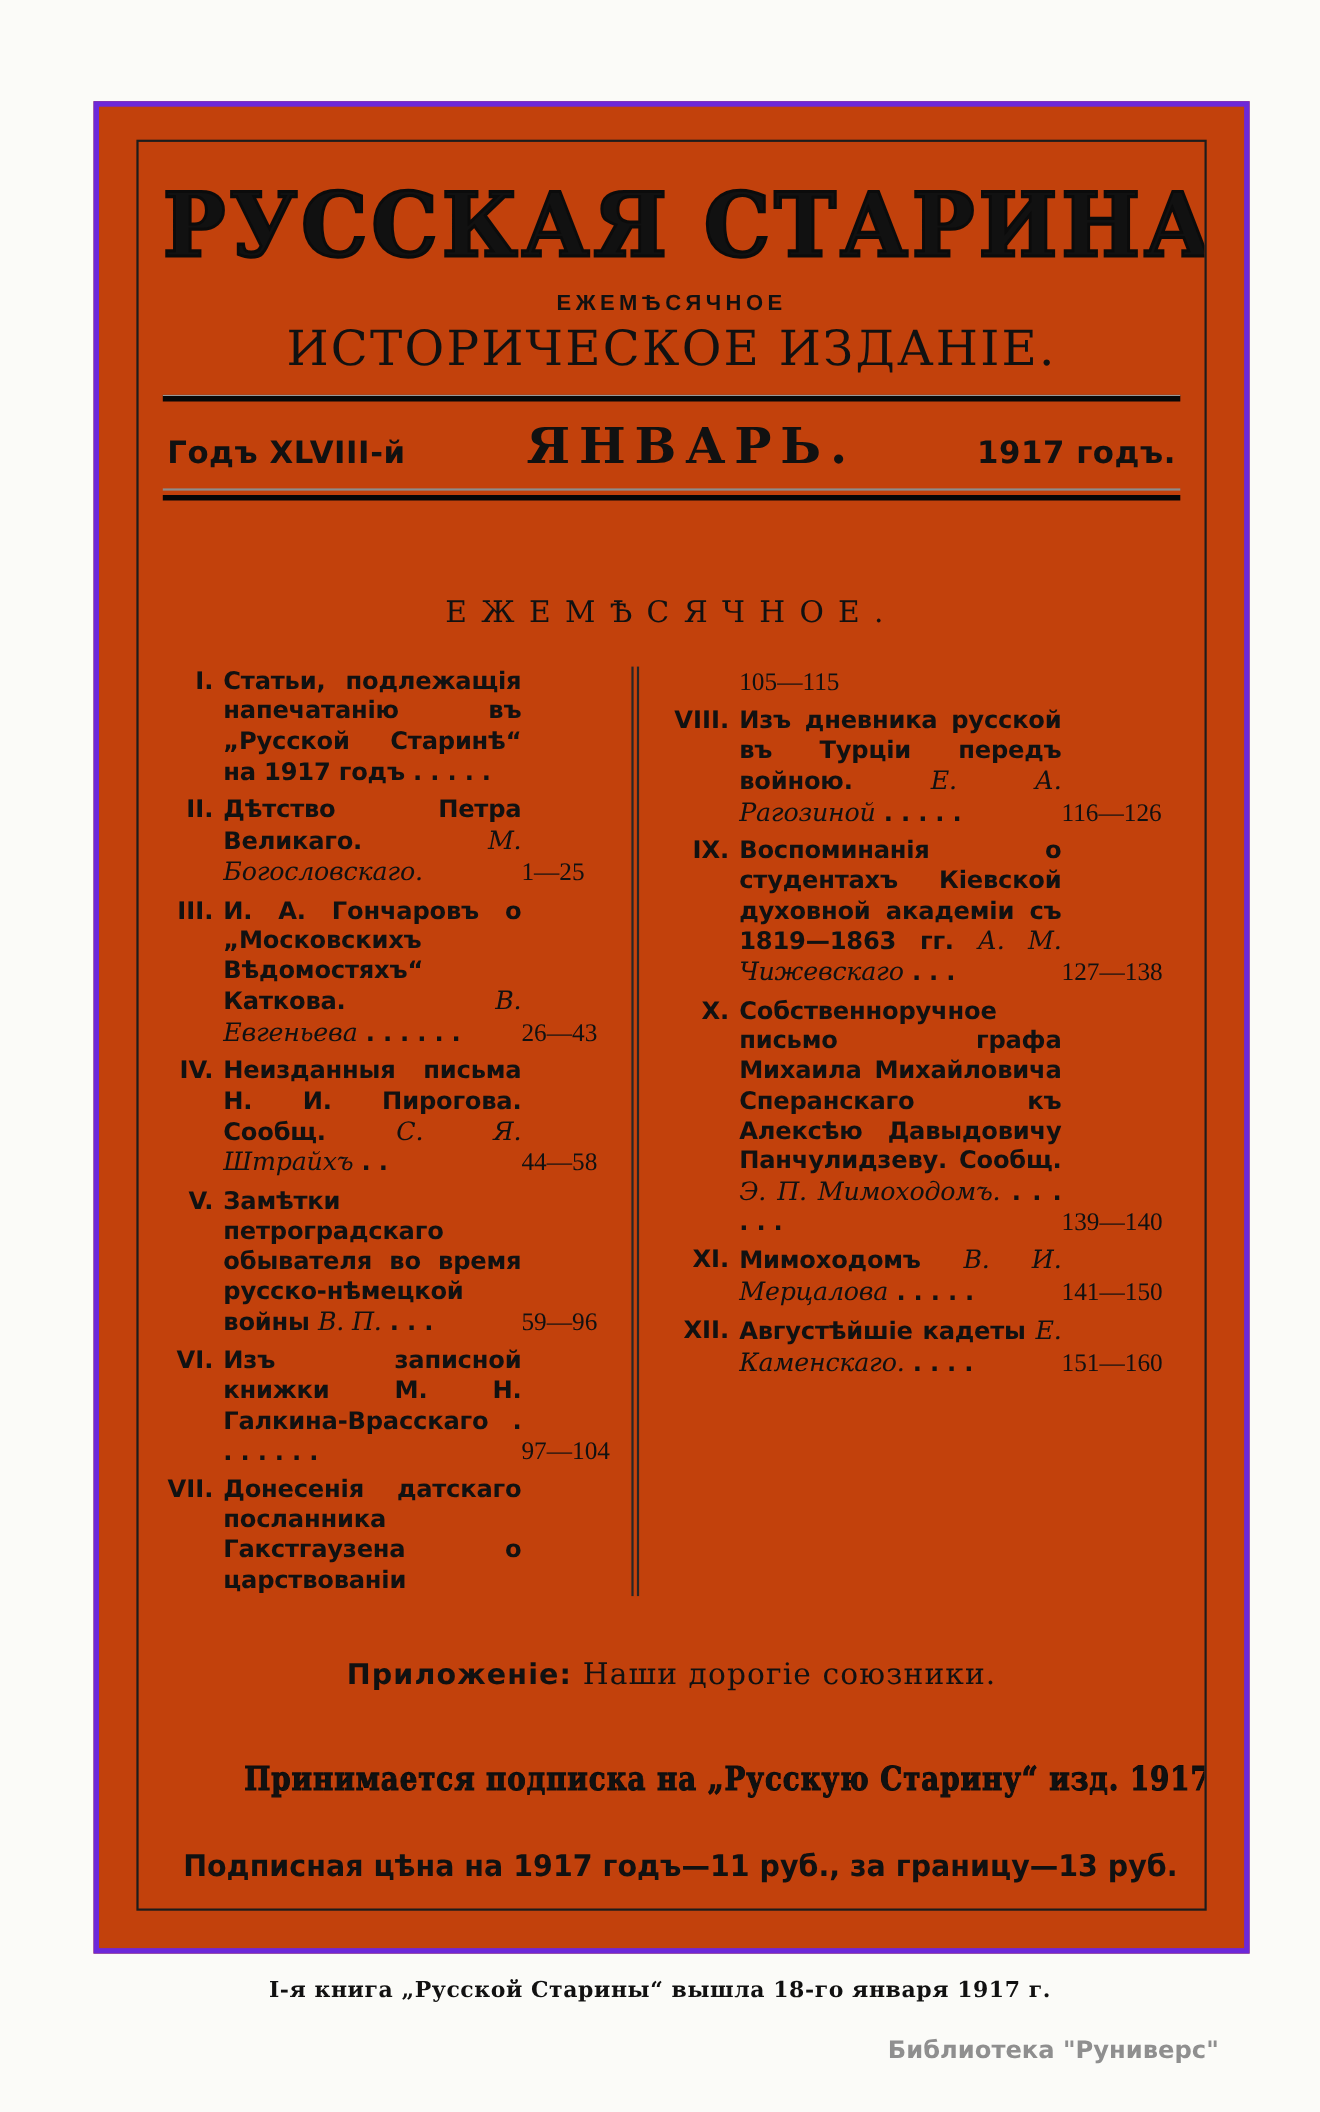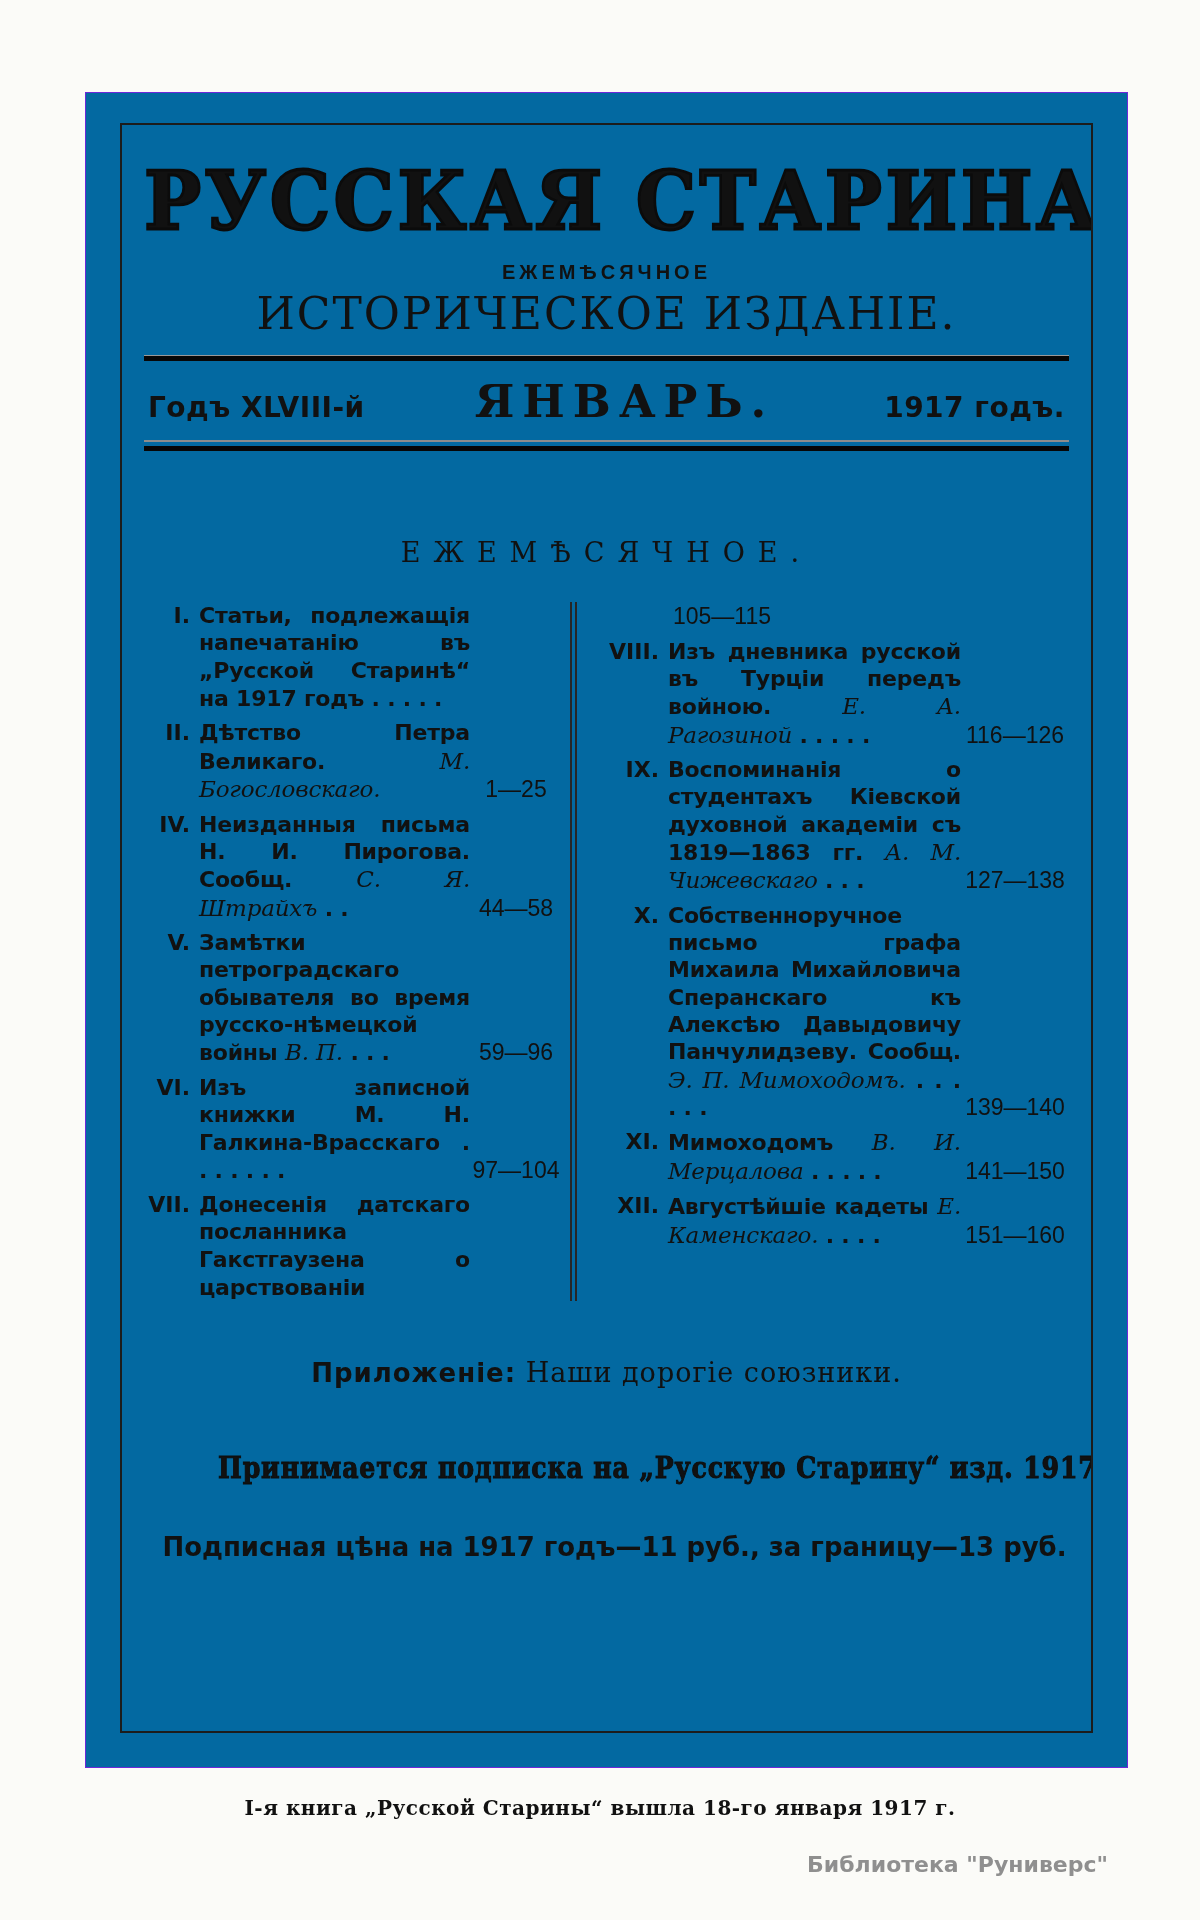--- a/index.html
+++ b/index.html
@@ -5,22 +5,22 @@
   html,body{margin:0;padding:0;}
   body{
     width:1200px;height:1920px;position:relative;
     background:#fbfbf8;
     font-family:"DejaVu Serif", serif;
     color:#111;
     overflow:hidden;
   }
   .sheet{
     position:absolute;left:85px;top:92px;width:1041px;height:1674px;
-    border:1px solid #6d28d9;
-    background:#0369a1;
+    border:5px solid #6d28d9;
+    background:#c2410c;
   }
   .inner{
     position:absolute;left:34px;right:34px;top:30px;bottom:34px;
     border:2px solid #1c1c1c;
     padding:0 22px;
     overflow:hidden;
   }
   
   .masthead{text-align:center;margin-top:28px;}
   .mast-title{
@@ -79,22 +79,22 @@
   .entry .body{
     flex:1;text-align:justify;
     font-family:"DejaVu Sans", sans-serif;font-weight:bold;font-size:22px;
     letter-spacing:-0.2px;line-height:1.24;
   }
   .entry .body i{
     font-family:"DejaVu Serif", serif;font-weight:normal;font-style:italic;
     font-size:23px;
   }
   .entry .pages{
-    width:92px;flex:none;align-self:flex-end;text-align:center;
-    font-family:Liberation Sans, sans-serif;font-size:23px;line-height:1.24;
+    width:92px;flex:none;align-self:flex-end;text-align:left;
+    font-family:Liberation Serif, serif;font-size:23px;line-height:1.24;
     white-space:nowrap;
   }
   .toc-col.right .entry .pages{width:108px;}
   
   .supplement{
     margin-top:56px;text-align:center;font-size:27px;letter-spacing:1px;
   }
   .supplement .label{
     font-family:"DejaVu Sans", sans-serif;font-weight:bold;font-size:26px;
   }
@@ -159,20 +159,25 @@
           <span class="body"><span>Статьи, подлежащія напечатанію въ „Русской Старинѣ“ на 1917 годъ </span><i></i><span>. . . . .</span></span>
           <span class="pages"></span>
         </div>
 
         <div class="entry">
           <span class="num">II.</span>
           <span class="body"><span>Дѣтство Петра Великаго. </span><i>М. Богословскаго.</i><span></span></span>
           <span class="pages">1—25</span>
         </div>
 
+        <div class="entry">
+          <span class="num">III.</span>
+          <span class="body"><span>И. А. Гончаровъ о „Московскихъ Вѣдомостяхъ“ Каткова. </span><i>В. Евгеньева</i><span> . . . . . .</span></span>
+          <span class="pages">26—43</span>
+        </div>
 
         <div class="entry">
           <span class="num">IV.</span>
           <span class="body"><span>Неизданныя письма Н. И. Пирогова. Сообщ. </span><i>С. Я. Штрайхъ</i><span> . .</span></span>
           <span class="pages">44—58</span>
         </div>
 
         <div class="entry">
           <span class="num">V.</span>
           <span class="body"><span>Замѣтки петроградскаго обывателя во время русско-нѣмецкой войны </span><i>В. П.</i><span> . . .</span></span>

